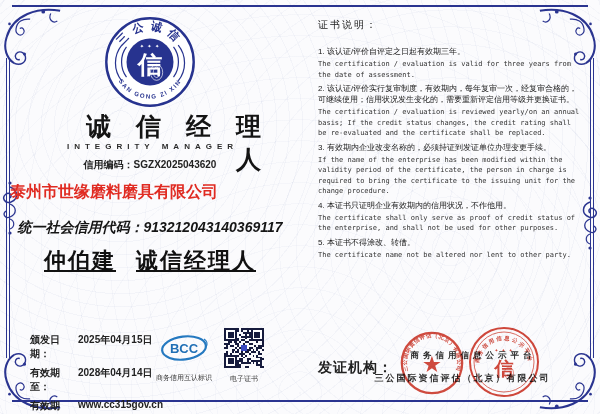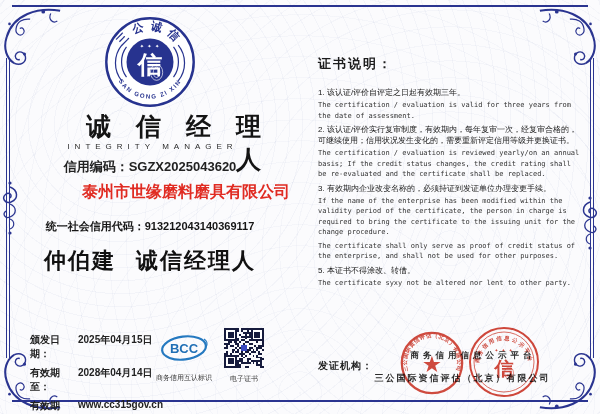--- a/index.html
+++ b/index.html
@@ -29,47 +29,47 @@
   .c-br{right:2px;bottom:3px;transform:scale(-1,-1);}
   .edge{width:20px;height:56px;color:#2a3490;}
   .edge svg{width:100%;height:100%;}
   .e-l{left:1px;top:180px;}
   .e-r{right:1px;top:195px;transform:scaleX(-1);}
 
   
   .emblem{left:103px;top:15px;width:94px;height:94px;}
   .title{left:30px;top:110px;width:240px;text-align:right;font-size:25px;font-weight:bold;
          letter-spacing:9px;padding-left:9px;box-sizing:border-box;color:#141414;}
-  .subtitle{left:30px;top:142px;width:240px;text-align:center;font-size:8px;font-weight:normal;
+  .subtitle{left:30px;top:142px;width:240px;text-align:center;font-size:8px;font-weight:bold;
             letter-spacing:5px;padding-left:5px;box-sizing:border-box;color:#2b2b2b;}
-  .credit-code{left:20px;top:158px;width:260px;text-align:center;font-size:13px;font-weight:bold;color:#222;}
-  .company{left:10px;top:182px;width:280px;text-align:right;font-size:16px;font-weight:bold;color:#e02b22;}
-  .uscc{left:10px;top:219px;width:280px;text-align:center;font-size:11px;font-weight:bold;color:#151515;}
-  .manager{left:10px;top:246px;width:280px;text-align:center;font-size:22px;font-weight:bold;color:#111;letter-spacing:2px;}
+  .credit-code{left:20px;top:158px;width:260px;text-align:center;font-size:10px;font-weight:bold;color:#222;}
+  .company{left:10px;top:182px;width:280px;text-align:left;font-size:16px;font-weight:bold;color:#e02b22;}
+  .uscc{left:10px;top:219px;width:280px;text-align:center;font-size:14px;font-weight:bold;color:#151515;font-style:italic;}
+  .manager{left:10px;top:246px;width:280px;text-align:center;font-size:22px;font-weight:bold;color:#111;letter-spacing:2px;text-decoration:underline;}
   .manager .gap{display:inline-block;width:20px;}
 
   .meta{left:30px;top:333px;font-size:10px;font-weight:bold;color:#222;}
   .meta .row{display:flex;margin-bottom:5px;}
   .meta .lbl{width:48px;}
   .meta .urls{display:flex;flex-direction:column;font-weight:bold;}
   .meta .urls span{margin-bottom:2px;}
 
   .bcc{left:159px;top:332px;width:50px;height:32px;}
   .bcc svg{width:100%;height:100%;}
   .bcc-caption{left:143px;top:373px;width:82px;text-align:center;font-size:7px;color:#3a3a3a;}
   .qr{left:224px;top:328px;width:40px;height:40px;}
   .qr-caption{left:224px;top:374px;width:40px;text-align:center;font-size:7px;color:#3a3a3a;}
 
   
   .instr{left:318px;top:18px;width:262px;}
-  .instr-heading{font-size:13px;font-weight:bold;letter-spacing:2px;color:#1c1c1c;margin-bottom:14px;margin-top:37px;}
+  .instr-heading{font-size:10px;font-weight:normal;letter-spacing:2px;color:#1c1c1c;margin-bottom:14px;}
   .item-zh{font-size:8px;font-weight:normal;color:#202020;line-height:11px;margin-top:3px;}
   .item-en{font-family:"DejaVu Sans Mono",monospace;font-size:7px;color:#333;line-height:10.5px;margin:2px 0 3px;}
 
-  .issuer-label{left:318px;top:359px;font-size:10px;font-weight:bold;color:#222;letter-spacing:1px;}
+  .issuer-label{left:318px;top:359px;font-size:14px;font-weight:bold;color:#222;letter-spacing:1px;}
   .issuer-platform{left:378px;top:350px;width:190px;text-align:center;font-size:8.5px;font-weight:bold;
                    letter-spacing:4px;color:#2b2b2b;}
   .issuer-company{left:340px;top:372px;width:245px;text-align:center;font-size:9px;font-weight:bold;
                   letter-spacing:2px;color:#2b2b2b;}
 
   .stamp{mix-blend-mode:multiply;}
   .stamp svg{width:100%;height:100%;}
   .stamp-left{left:399px;top:330px;width:66px;height:66px;opacity:.9;}
   .stamp-right{left:467px;top:325px;width:74px;height:74px;opacity:.92;}
 </style>
@@ -383,25 +383,26 @@
     </div>
     <div>
       <div class="item-zh">2. 该认证/评价实行复审制度，有效期内，每年复审一次，经复审合格的，可继续使用；信用状况发生变化的，需要重新评定信用等级并更换证书。</div>
       <div class="item-en">The certification / evaluation is reviewed yearly/on an annual basis; If the credit status changes, the credit rating shall be re-evaluated and the certificate shall be replaced.</div>
     </div>
     <div>
       <div class="item-zh">3. 有效期内企业改变名称的，必须持证到发证单位办理变更手续。</div>
       <div class="item-en">If the name of the enterprise has been modified within the validity period of the certificate, the person in charge is required to bring the certificate to the issuing unit for the change procedure.</div>
     </div>
     <div>
+      <div class="item-zh">4. 本证书只证明企业有效期内的信用状况，不作他用。</div>
       <div class="item-en">The certificate shall only serve as proof of credit status of the enterprise, and shall not be used for other purposes.</div>
     </div>
     <div>
       <div class="item-zh">5. 本证书不得涂改、转借。</div>
-      <div class="item-en">The certificate syxy not be altered nor lent to other party.</div>
+      <div class="item-en">The certificate name not be altered nor lent to other party.</div>
     </div>
   </div>
 
   <div class="abs issuer-label">发证机构：</div>
   <div class="abs issuer-platform">商务信用信息公示平台</div>
   <div class="abs issuer-company">三公国际资信评估（北京）有限公司</div>
 
   <div class="abs stamp stamp-left">
     <svg viewBox="0 0 70 70">
       <circle cx="35" cy="35" r="32" fill="none" stroke="#cf382a" stroke-width="2.4"></circle>

